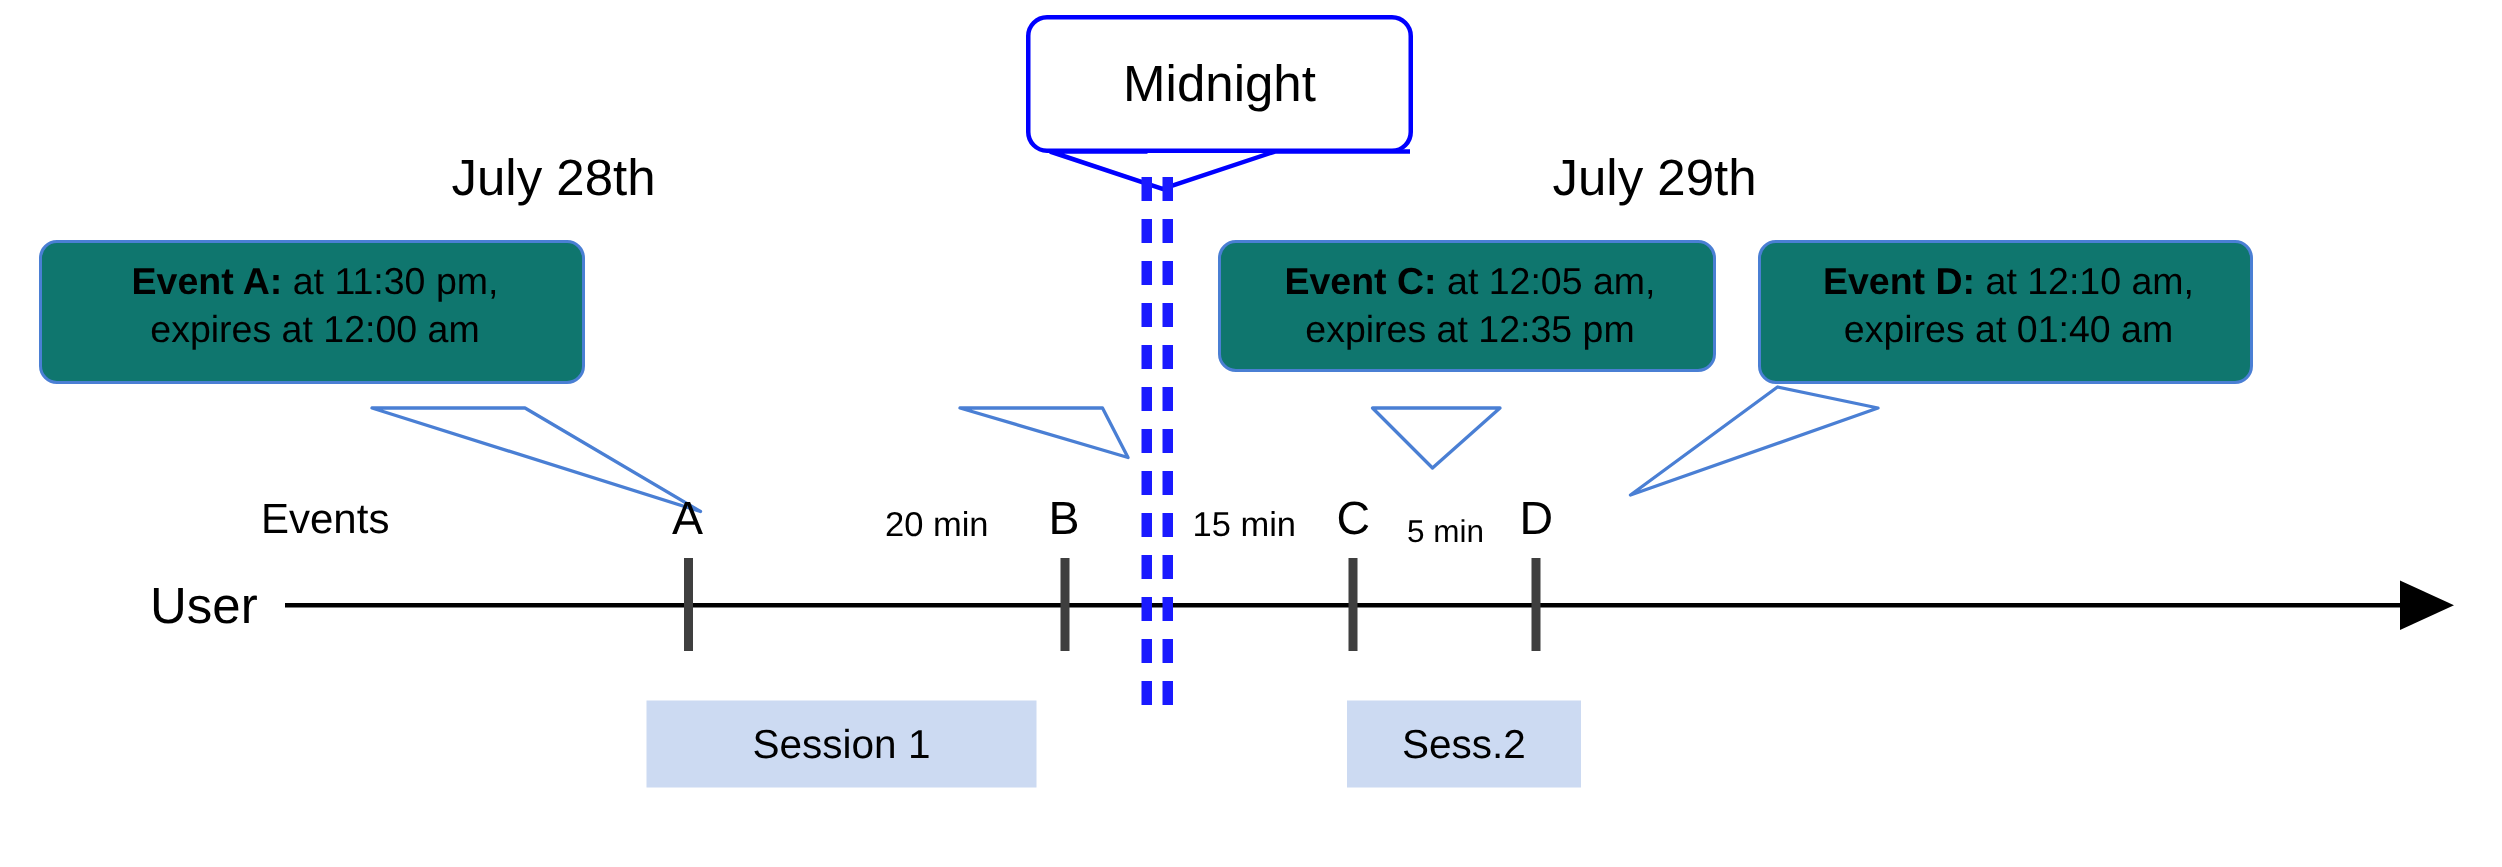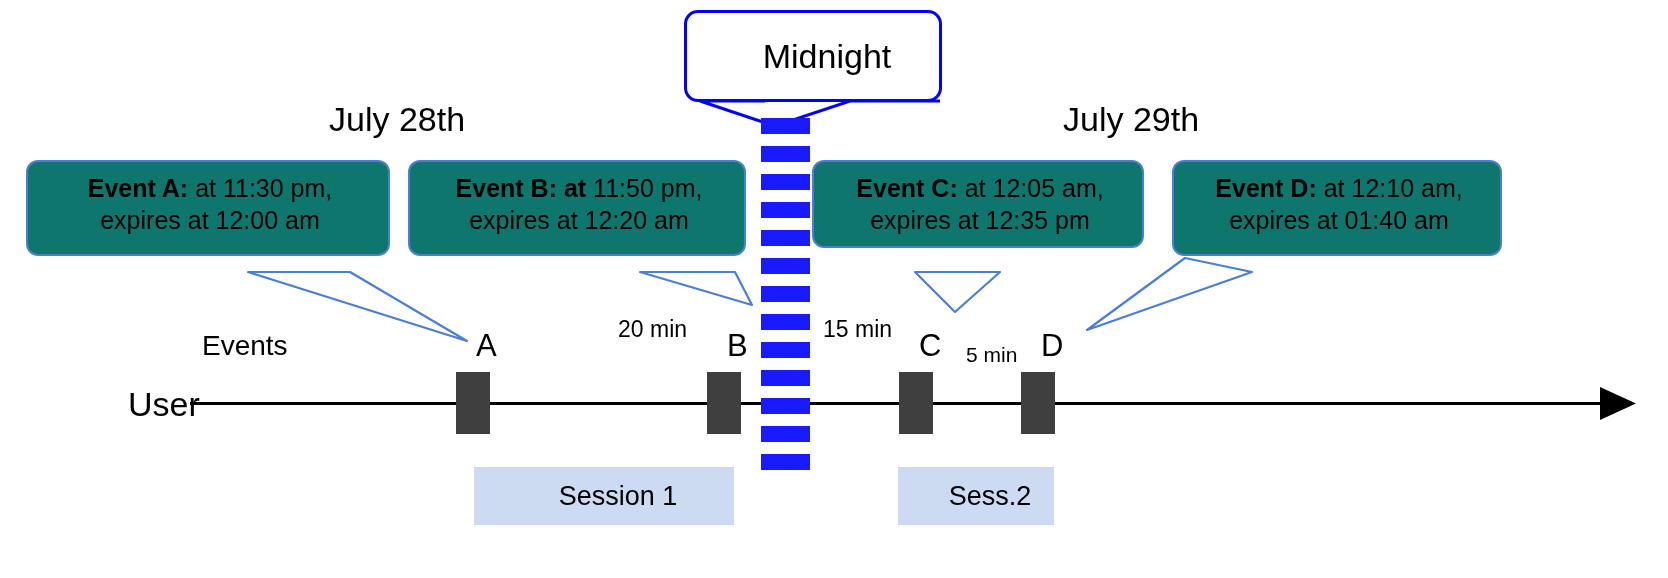--- a/index.html
+++ b/index.html
@@ -19,21 +19,21 @@
     overflow: hidden;
   }
   .svg-layer {
     position: absolute;
     left: 0;
     top: 0;
     width: 1668px;
     height: 578px;
     pointer-events: none;
   }
-  .abs { position: absolute; padding-left: 28px; }
+  .abs { position: absolute; }
 
   
   #midnight-callout {
     left: 684px;
     top: 10px;
     width: 258px;
     height: 92px;
     border: 3px solid #0000ff;
     border-radius: 14px;
     background: #ffffff;
@@ -89,21 +89,21 @@
 
   
   .axis-letter {
     font-size: 31px;
     color: #000000;
     top: 328px;
   }
   .gap-label {
     font-size: 23px;
     color: #000000;
-    top: 316px;
+    top: 336px;
     white-space: nowrap;
   }
   .row-label {
     color: #000000;
     white-space: nowrap;
   }
   #events-row-label {
     font-size: 28px;
     left: 174px;
     top: 330px;
@@ -169,24 +169,20 @@
   <div class="abs midnight-dash" style="left:775px;"></div>
 
   <div class="abs date-label" style="left:301px; top:100px;">July 28th</div>
   <div class="abs date-label" style="left:1035px; top:100px;">July 29th</div>
 
   <div class="abs event-box" style="left:26px; top:160px; width:364px; height:96px;">
     <div><b>Event A:</b><span> at 11:30 pm,</span></div>
     <div>expires at 12:00 am</div>
   </div>
 
-  <div class="abs event-box" style="left:408px; top:160px; width:338px; height:96px;">
-    <div><b>Event B: at</b><span> 11:50 pm,</span></div>
-    <div>expires at 12:20 am</div>
-  </div>
 
   <div class="abs event-box" style="left:812px; top:160px; width:332px; height:88px;">
     <div><b>Event C:</b><span> at 12:05 am,</span></div>
     <div>expires at 12:35 pm</div>
   </div>
 
   <div class="abs event-box" style="left:1172px; top:160px; width:330px; height:96px;">
     <div><b>Event D:</b><span>  at 12:10 am,</span></div>
     <div>expires at 01:40 am</div>
   </div>
@@ -203,20 +199,20 @@
 
   <div class="abs axis-letter" style="left:448px;">A</div>
   <div class="abs axis-letter" style="left:699px;">B</div>
   <div class="abs axis-letter" style="left:891px;">C</div>
   <div class="abs axis-letter" style="left:1013px;">D</div>
 
   <div class="abs gap-label" style="left:590px;">20 min</div>
   <div class="abs gap-label" style="left:795px;">15 min</div>
   <div class="abs gap-label" style="left:938px; top:343px; font-size:21px;">5 min</div>
 
-  <div class="abs session-box" style="left:474px; top:467px; width:260px; height:58px;">
+  <div class="abs session-box" style="left:431px; top:467px; width:260px; height:58px;">
     <span>Session 1</span>
   </div>
   <div class="abs session-box" style="left:898px; top:467px; width:156px; height:58px;">
     <span>Sess.2</span>
   </div>
 
 </div>
 
 </body></html>

